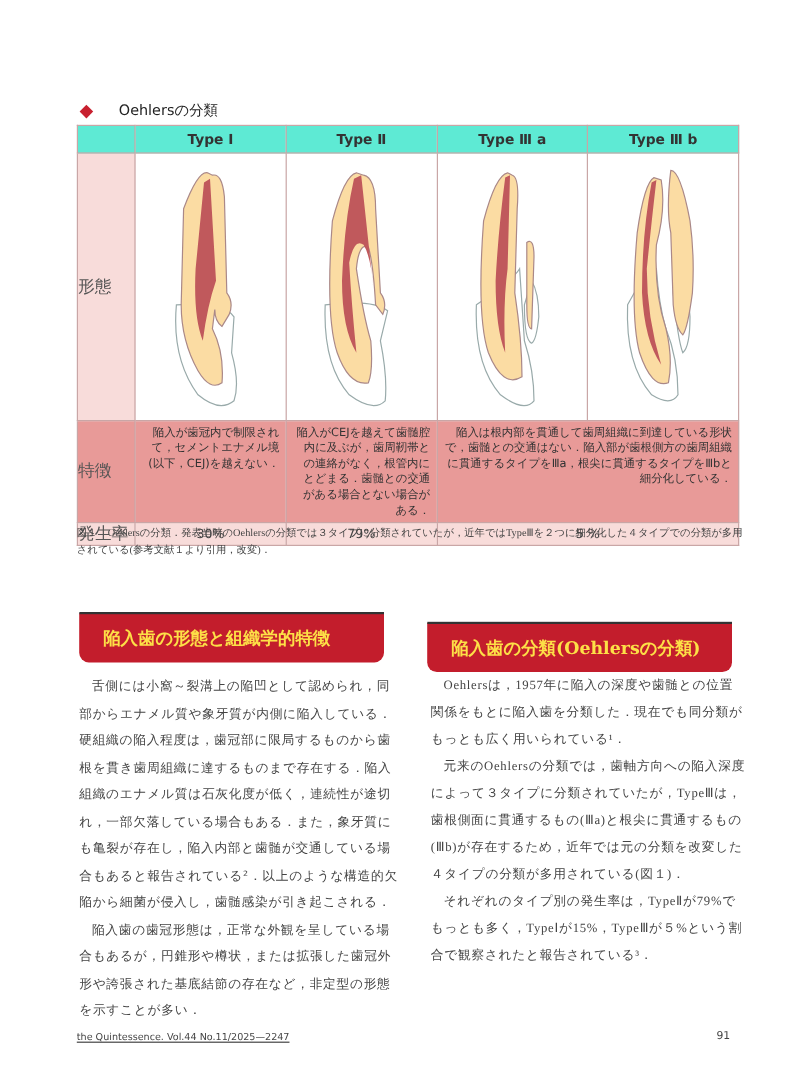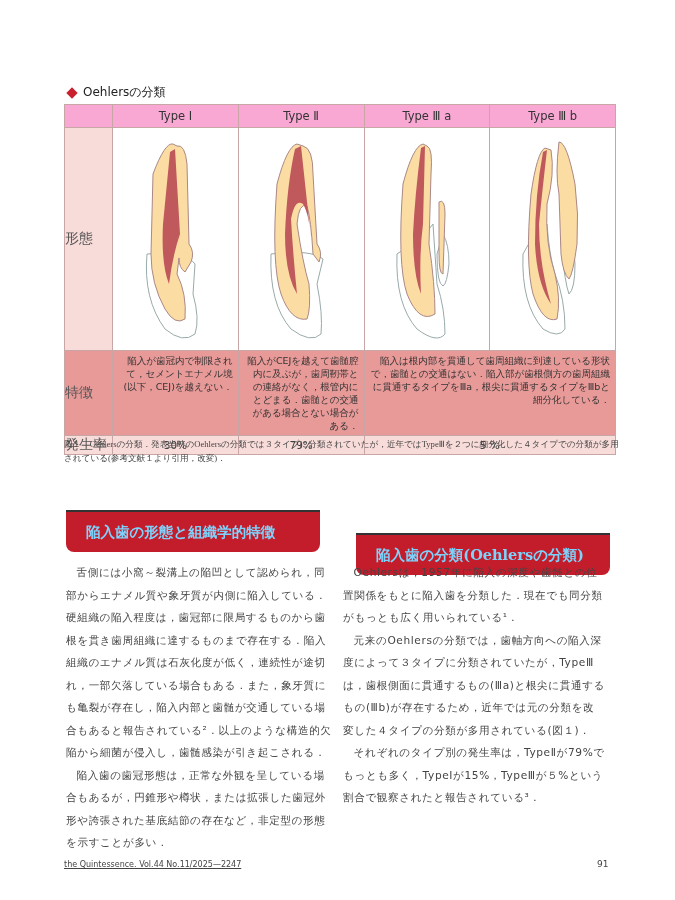--- a/index.html
+++ b/index.html
@@ -1,33 +1,33 @@
 <!DOCTYPE html>
 <html><head>
 <meta charset="utf-8">
 <style>
   html, body { margin:0; padding:0; background:#ffffff; }
   body { width:675px; height:900px; position:relative; overflow:hidden;
          font-family:"DejaVu Sans", sans-serif; color:#333; }
   .section-title { position:absolute; left:66px; top:84px; font-size:12px; color:#222;
-                   display:flex; align-items:center; gap:4px; }
+                   display:flex; align-items:center; gap:20px; }
   .diamond { width:8px; height:8px; background:#c8202f; transform:rotate(45deg); display:inline-block; margin:0 3px 0 2px; }
   table.oeh { position:absolute; left:64px; top:104px; width:552px; border-collapse:collapse;
               font-size:10px; table-layout:fixed; }
   table.oeh td, table.oeh th { border:1px solid #c9a6a6; padding:0; }
-  th.hdr { background:#f9a8d4; height:22px; font-weight:normal; font-size:11.5px; color:#333; }
+  th.hdr { background:#5eead4; height:22px; font-weight:bold; font-size:11.5px; color:#333; }
   td.rowlabel { background:#f8dcda; color:#555; font-size:14px; }
   td.img { background:#fff; height:222px; text-align:center; vertical-align:middle; }
   td.feat { background:#e89a98; height:70px; vertical-align:top; padding:3px 5px !important;
             font-size:9.5px; line-height:13px; color:#333;text-align:right; }
   td.rate { background:#f8dcda; height:16px; text-align:center; font-size:10.5px; color:#444; }
   .caption { position:absolute; left:64px; top:437px; width:556px; font-family:Liberation Serif, serif;
              font-size:8.6px; line-height:14px; color:#444; }
   .banner { position:absolute; height:42px; background:#c31d2c; border-radius:0 0 8px 8px;
-            border-top:2px solid #333; color:#7dd3fc; font-family:"DejaVu Serif", serif; font-weight:bold;
+            border-top:2px solid #333; color:#fde047; font-family:"DejaVu Serif", serif; font-weight:bold;
             font-size:14.5px; display:flex; align-items:center; padding-left:20px; box-sizing:border-box; }
   .col { position:absolute; font-size:10.6px; line-height:22.5px; color:#444; letter-spacing:0.6px; }
   .col p { margin:0; text-indent:1em; }
   .footer-left { position:absolute; left:64px; top:860px; font-size:8px; color:#444;text-decoration:underline; }
   .footer-right { position:absolute; left:597px; top:859px; font-size:9px; color:#444; }
   svg { display:block; margin:0 auto; }
 </style>
 </head>
 <body>
 
@@ -105,23 +105,23 @@
 <div class="caption">図１　Oehlersの分類．発表当時のOehlersの分類では３タイプに分類されていたが，近年ではTypeⅢを２つに細分化した４タイプでの分類が多用されている(参考文献１より引用，改変)．</div>
 
 <div class="banner" style="left:66px; top:510px; width:254px;">
   <span>陥入歯の形態と組織学的特徴</span>
 </div>
 <div class="col" style="left:66px; top:561px; width:266px;">
   <p>舌側には小窩～裂溝上の陥凹として認められ，同部からエナメル質や象牙質が内側に陥入している．硬組織の陥入程度は，歯冠部に限局するものから歯根を貫き歯周組織に達するものまで存在する．陥入組織のエナメル質は石灰化度が低く，連続性が途切れ，一部欠落している場合もある．また，象牙質にも亀裂が存在し，陥入内部と歯髄が交通している場合もあると報告されている²．以上のような構造的欠陥から細菌が侵入し，歯髄感染が引き起こされる．</p>
   <p>陥入歯の歯冠形態は，正常な外観を呈している場合もあるが，円錐形や樽状，または拡張した歯冠外形や誇張された基底結節の存在など，非定型の形態を示すことが多い．</p>
 </div>
 
-<div class="banner" style="left:356px; top:533px; width:254px;">
+<div class="banner" style="left:356px; top:518px; width:254px;">
   <span>陥入歯の分類(Oehlersの分類)</span>
 </div>
-<div class="col" style="left:343px; top:561px; width:262px;">
+<div class="col" style="left:359px; top:561px; width:262px;font-family:Liberation Serif, serif;">
   <p>Oehlersは，1957年に陥入の深度や歯髄との位置関係をもとに陥入歯を分類した．現在でも同分類がもっとも広く用いられている¹．</p>
   <p>元来のOehlersの分類では，歯軸方向への陥入深度によって３タイプに分類されていたが，TypeⅢは，歯根側面に貫通するもの(Ⅲa)と根尖に貫通するもの(Ⅲb)が存在するため，近年では元の分類を改変した４タイプの分類が多用されている(図１)．</p>
   <p>それぞれのタイプ別の発生率は，TypeⅡが79%でもっとも多く，TypeⅠが15%，TypeⅢが５%という割合で観察されたと報告されている³．</p>
 </div>
 
 <div class="footer-left">the Quintessence. Vol.44 No.11/2025—2247</div>
 <div class="footer-right">91</div>
 
 </body></html>

